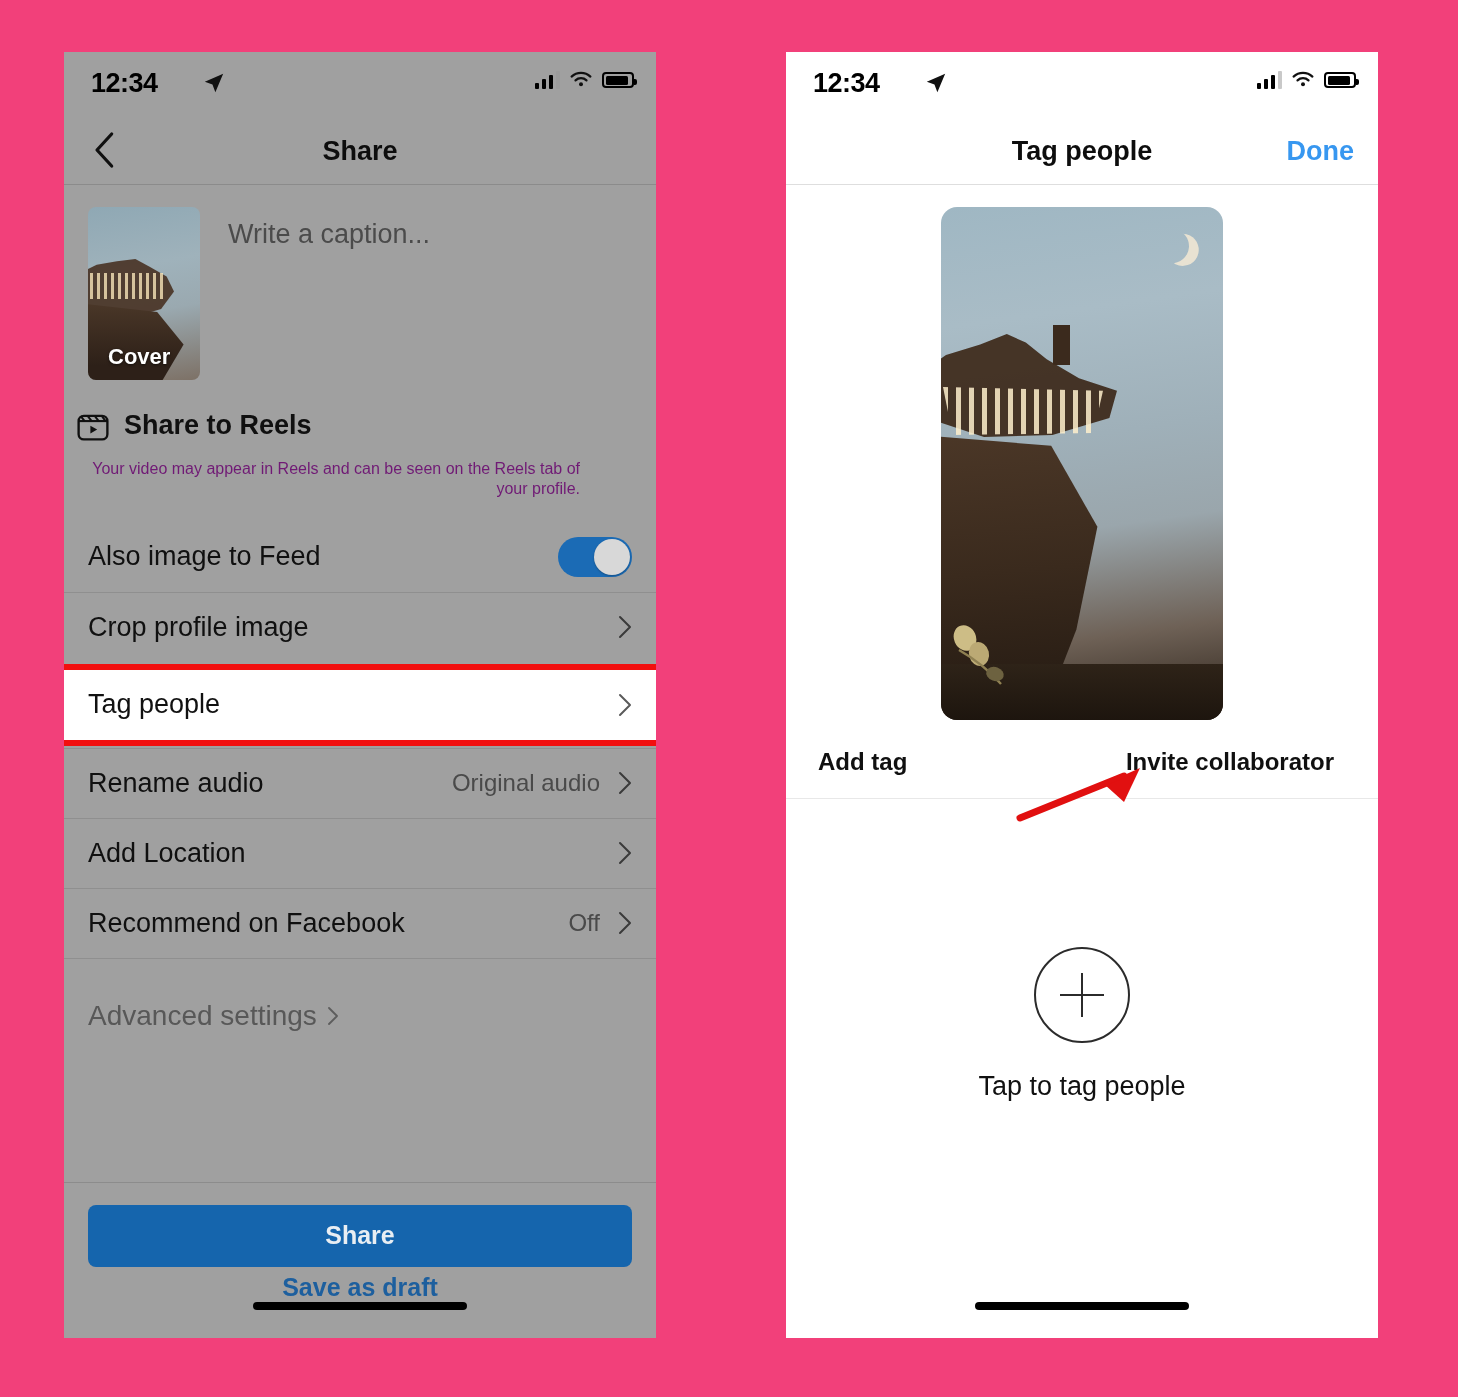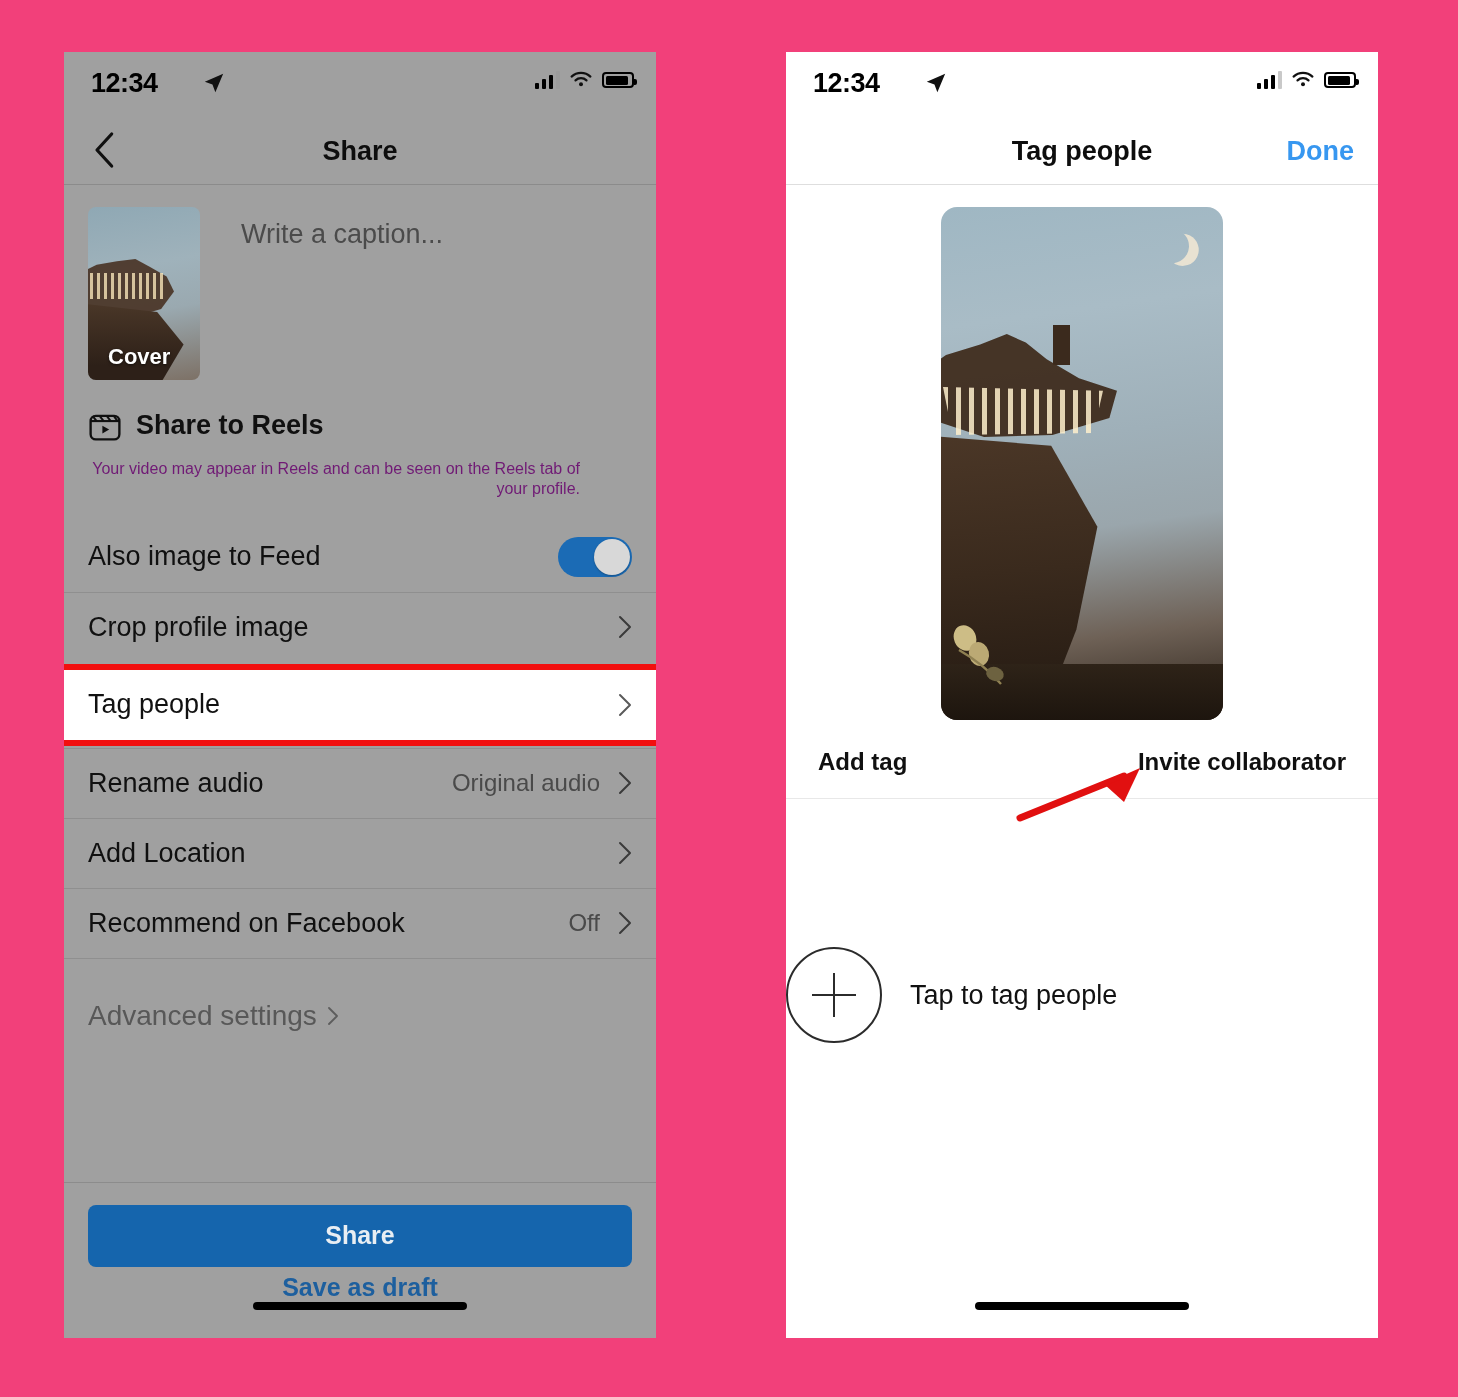--- a/index.html
+++ b/index.html
@@ -104,28 +104,28 @@
     position: absolute; left: -10px; top: 96px; width: 110px; height: 90px;
     background: linear-gradient(180deg,#4a3728 0%, #2d2018 70%);
     clip-path: polygon(0 0, 72% 10%, 96% 46%, 70% 100%, 0 100%);
   }
   .cover .lbl {
     position: absolute; left: 20px; bottom: 10px;
     font-size: 22px; font-weight: 700; color: #fff;
     text-shadow: 0 1px 3px rgba(0,0,0,.6);
   }
   .caption-ph {
-    margin-left: 41px; margin-top: 12px;
+    margin-left: 28px; margin-top: 12px;
     font-size: 27px; color: #4b4b4b; font-weight: 400;
   }
 
   
   .reels-head {
     display: flex; align-items: center; gap: 14px;
-    padding: 0 24px; height: 48px;
+    padding: 0 12px; height: 48px;
   }
   .reels-title { font-size: 27px; font-weight: 700; color: #101010; }
   .reels-desc {
     padding: 10px 24px 0 24px;
     font-size: 16px; line-height: 1.28; color: #701a75; max-width: 540px; text-align: right;
   }
 
   
   .rows { margin-top: 22px; }
   .row {
@@ -225,28 +225,28 @@
   }
   .pv-ground {
     position: absolute; left: 0; right: 0; bottom: 0; height: 56px;
     background: linear-gradient(180deg,#2e2318 0%, #1d150e 100%);
   }
   .pv-leaf {
     position: absolute; left: 8px; bottom: 34px; width: 64px; height: 62px;
   }
   .tag-actions {
     display: flex; justify-content: space-between;
-    padding: 28px 32px 0 32px;
+    padding: 28px 44px 0 32px;
     font-size: 24px; font-weight: 700; color: #101010;
   }
   .rdivider {
     margin-top: 22px; height: 1px; background: rgba(0,0,0,.09);
   }
   .tap-zone {
-    margin-top: 148px; display: flex; flex-direction: row;
+    margin-top: 148px; display: flex; flex-direction: column;
     align-items: center; gap: 28px;
   }
   .plus-circle {
     width: 96px; height: 96px; border-radius: 50%;
     border: 2px solid #2b2b2b;
     position: relative;
   }
   .plus-circle::before, .plus-circle::after {
     content: ""; position: absolute; background: #2b2b2b;
   }

